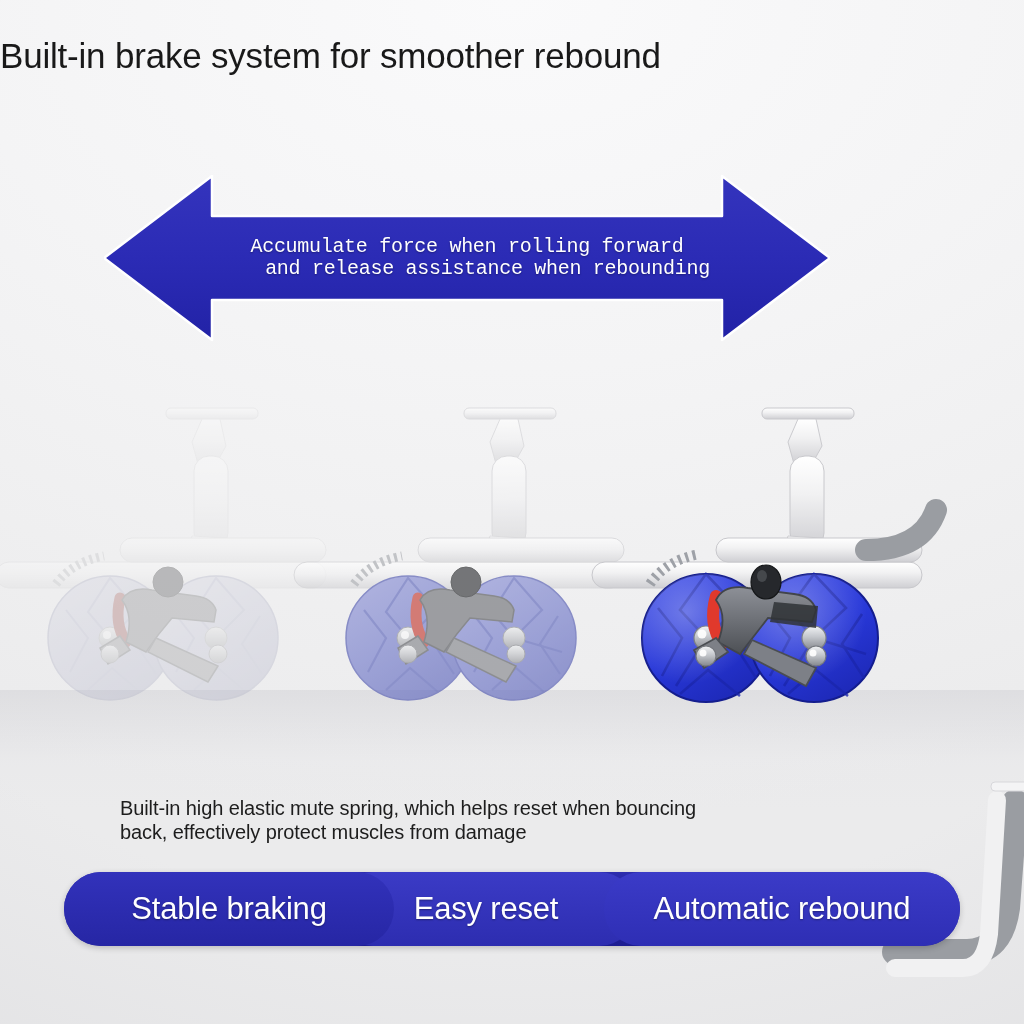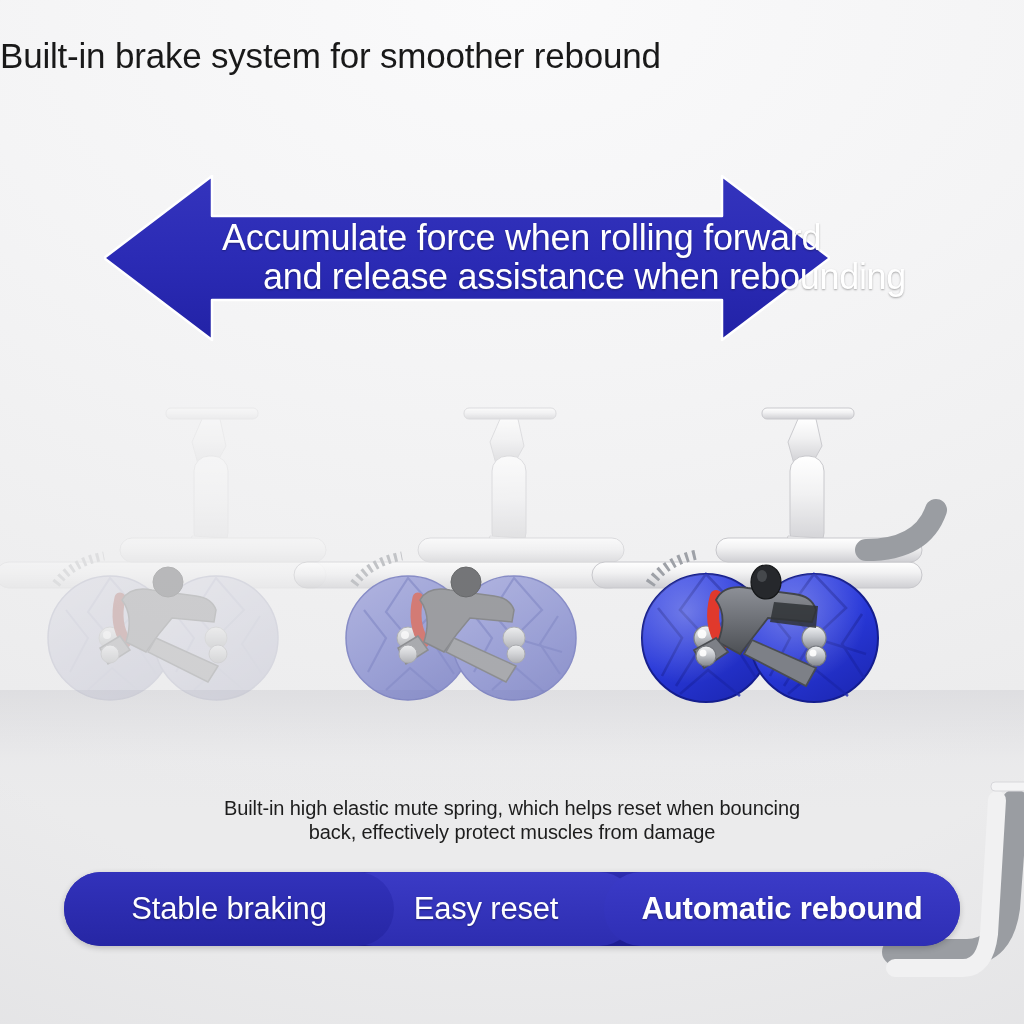--- a/index.html
+++ b/index.html
@@ -62,25 +62,26 @@
   }
   .arrow-svg { display: block; width: 100%; height: 100%; }
   .arrow-text {
     position: absolute;
     left: 118px;
     right: 118px;
     top: 50%;
     transform: translateY(-50%);
     text-align: center;
     color: #ffffff;
-    font-size: 36px;
+    font-size: 20px;
     line-height: 1.08;
     letter-spacing: -0.3px;
     text-shadow: 0 1px 2px rgba(0,0,0,0.32);
     white-space: nowrap;
+    font-family: Liberation Mono, monospace;
   }
   .arrow-text .l2 { display: block; margin-left: 41px; }
 
   
   .scene {
     position: absolute;
     left: 0;
     top: 386px;
     width: 1024px;
     height: 380px;
@@ -105,21 +106,21 @@
     height: 260px;
   }
   .far-bar svg { display: block; overflow: visible; }
 
   
   .caption {
     position: absolute;
     left: 120px;
     right: 120px;
     top: 796px;
-    text-align: center;
+    text-align: left;
     font-size: 20px;
     line-height: 1.22;
     color: #1d1d1d;
     letter-spacing: -0.1px;
   }
   .caption .c2 { display: block; }
 
   
   .badge-bar {
     position: absolute;
@@ -140,21 +141,21 @@
     align-items: center;
     justify-content: center;
     color: #ffffff;
     font-size: 31px;
     letter-spacing: -0.2px;
     white-space: nowrap;
     text-shadow: 0 1px 2px rgba(0,0,0,0.35);
   }
   .badge-1 { left: 0px;   width: 330px; background: linear-gradient(180deg, #3232bb 0%, #2626a4 100%); }
   .badge-2 { left: 272px; width: 300px; background: linear-gradient(180deg, #3b3bc6 0%, #2d2db0 100%); }
-  .badge-3 { left: 540px; width: 356px; background: linear-gradient(180deg, #3b3bc8 0%, #2e2eb4 100%); font-weight: bold; }
+  .badge-3 { left: 540px; width: 356px; background: linear-gradient(180deg, #3b3bc8 0%, #2e2eb4 100%); }
 </style>
 </head>
 <body>
 
 <div id="poster">
 
   <div class="vignette"></div>
   <div class="floor-shade"></div>
 
   <div class="headline">Built-in brake system for smoother rebound</div>

